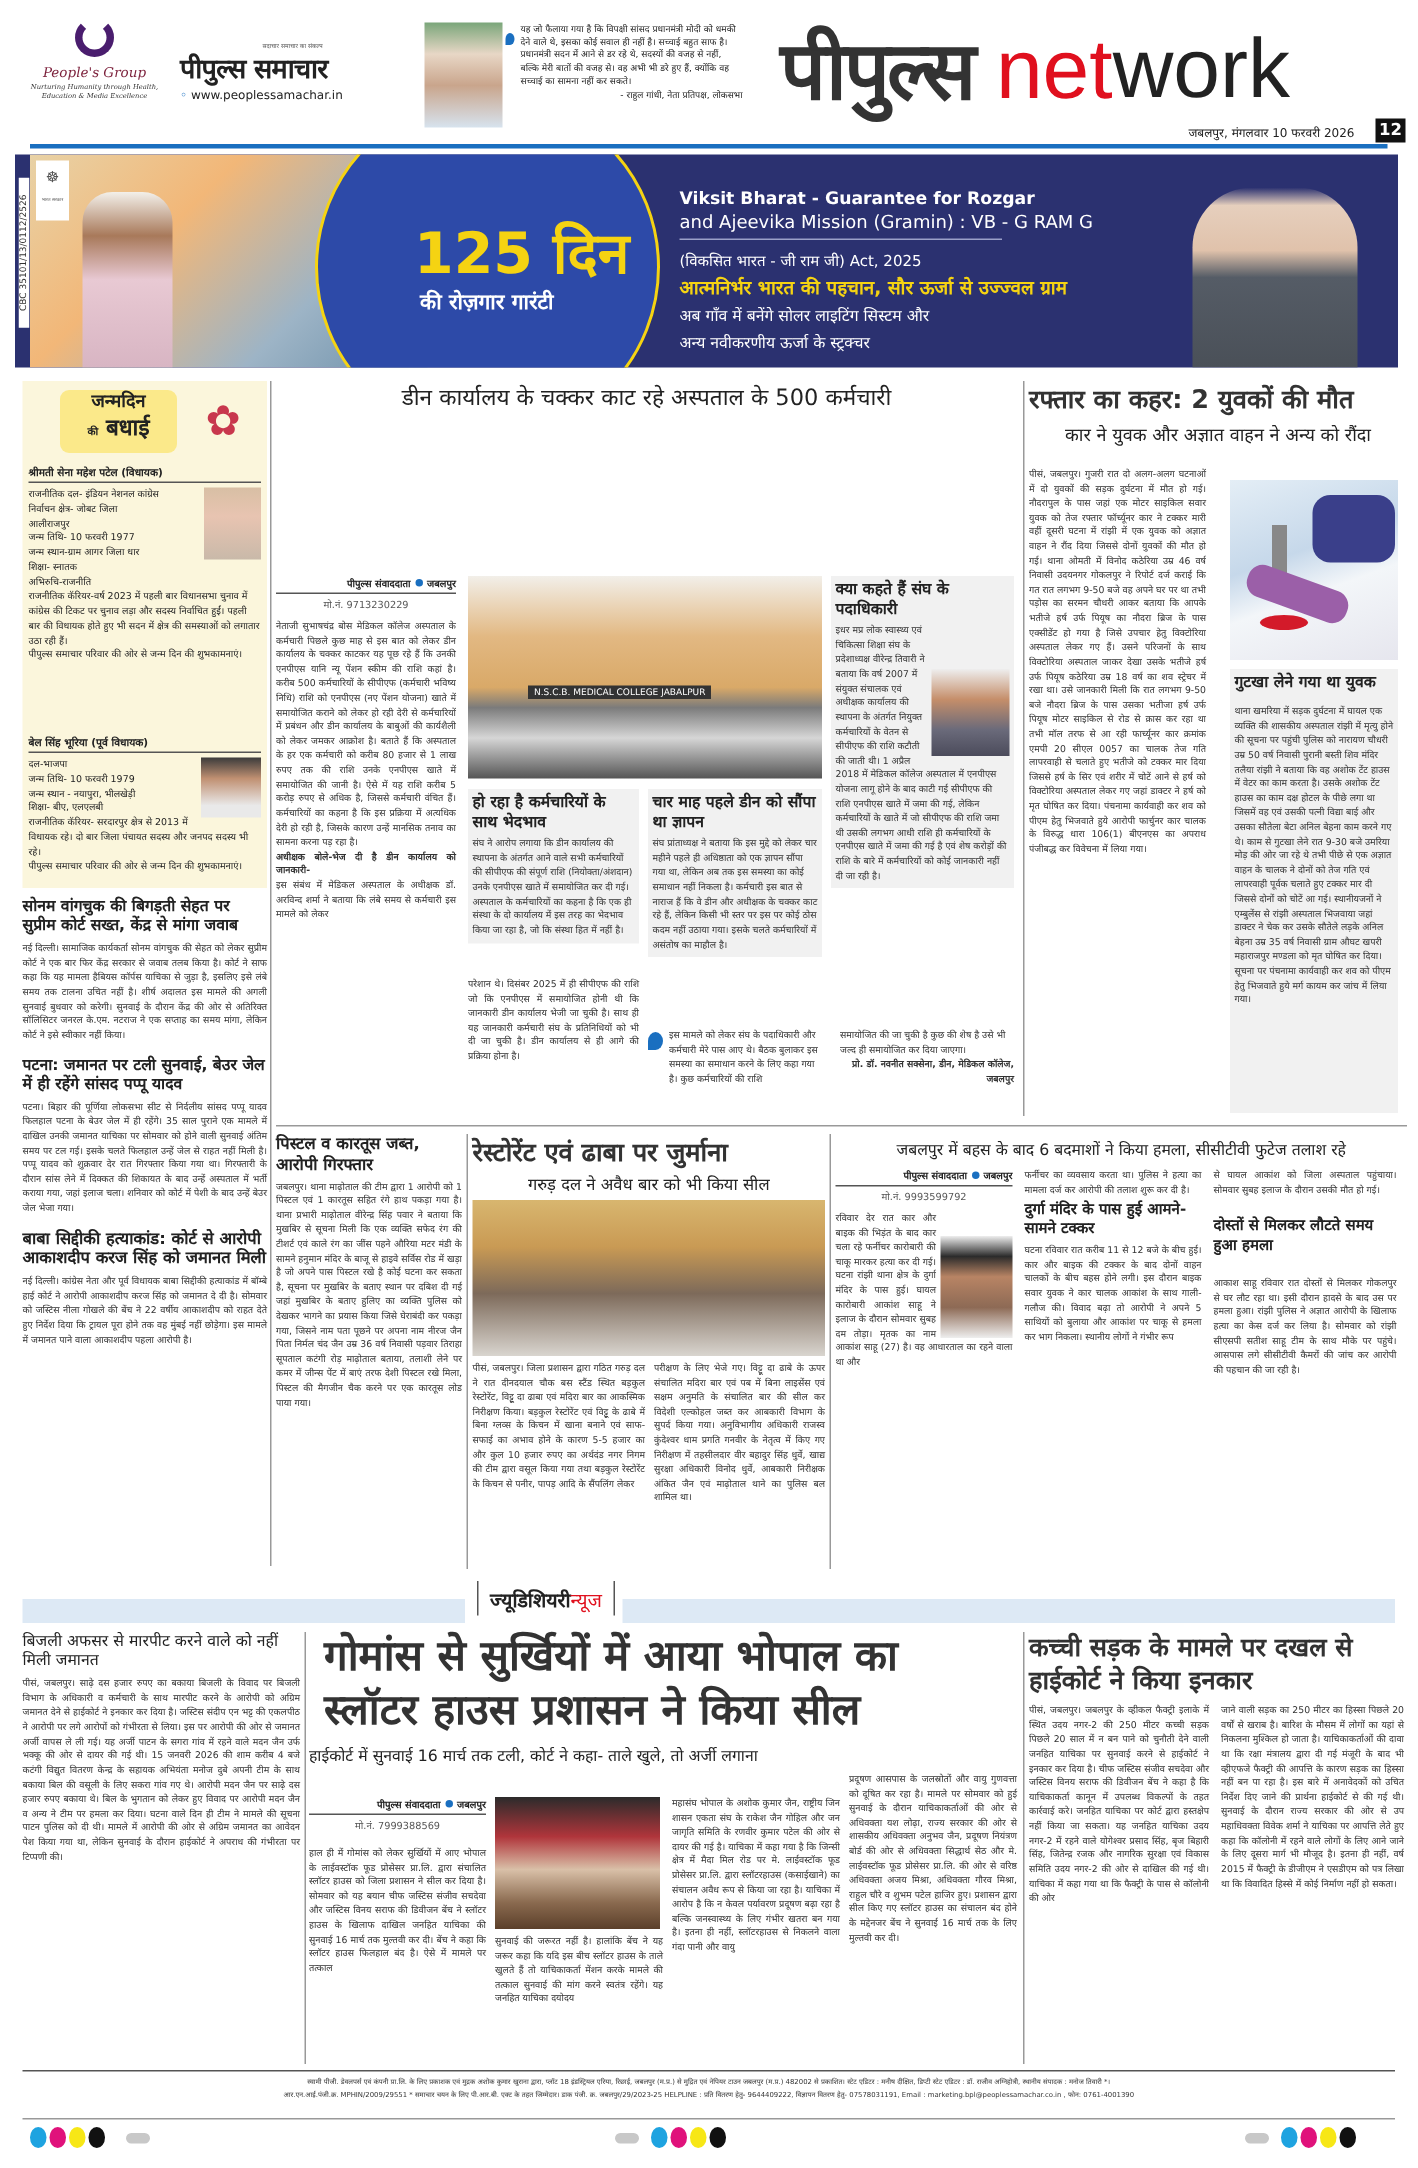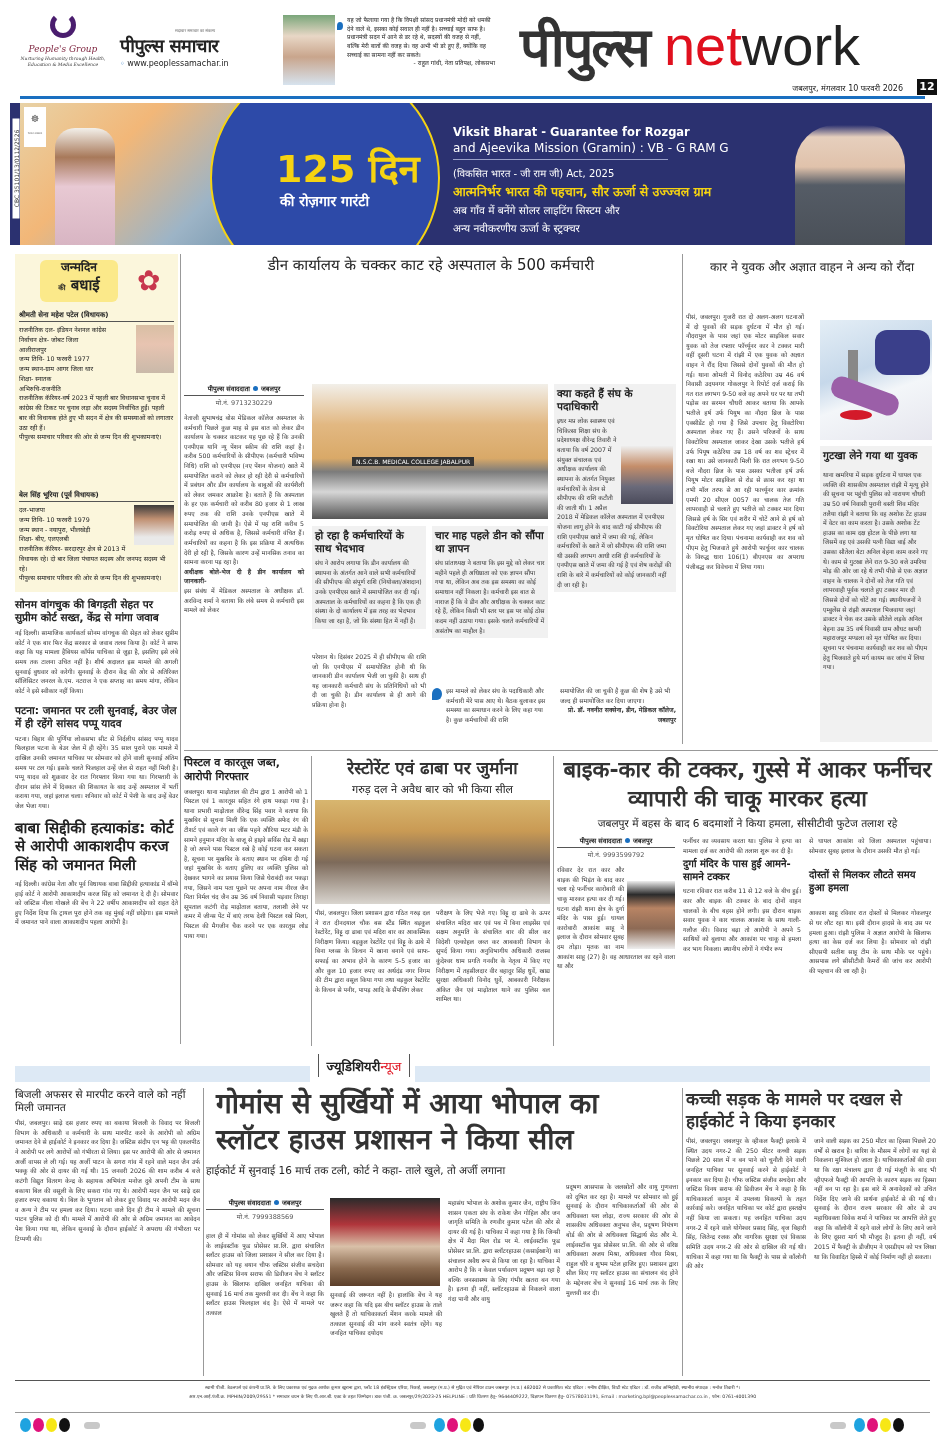--- a/index.html
+++ b/index.html
@@ -1,21 +1,21 @@
 <!DOCTYPE html>
 <html><head>
 <meta charset="utf-8">
 <style>
 *{box-sizing:border-box;margin:0;padding:0}
 body{width:945px;height:1445px;background:#fff;font-family:"DejaVu Sans",sans-serif;color:#222;position:relative;overflow:hidden}
 .abs{position:absolute}
 .serif{font-family:"DejaVu Serif",serif}
 .txt{font-size:6.2px;line-height:1.55;text-align:justify;color:#333}
 .hd{font-weight:bold;color:#222;line-height:1.25}
-.byline{font-size:6.5px;font-weight:bold;text-align:center;border-bottom:1px solid #555;padding-bottom:2px}
+.byline{font-size:6.5px;font-weight:bold;text-align:right;border-bottom:1px solid #555;padding-bottom:2px}
 .mob{font-size:6.5px;text-align:center;color:#555;padding-top:2px}
 .dot{display:inline-block;width:5px;height:5px;border-radius:50%;background:#1a6fc0;margin:0 3px}
 .photo{background:#bbb;overflow:hidden}
 .box{background:#f1f1f1}
 .rule{background:#333}
 </style>
 </head>
 <body>
 
 <div class="abs" style="left:0;top:0;width:945px;height:100px">
@@ -98,21 +98,21 @@
 <div class="abs" style="left:15px;top:598px;width:163px">
   <div style="margin-bottom:8px">
     <div class="hd" style="font-size:10.5px;margin-bottom:4px">सोनम वांगचुक की बिगड़ती सेहत पर सुप्रीम कोर्ट सख्त, केंद्र से मांगा जवाब</div>
     <div class="txt">नई दिल्ली। सामाजिक कार्यकर्ता सोनम वांगचुक की सेहत को लेकर सुप्रीम कोर्ट ने एक बार फिर केंद्र सरकार से जवाब तलब किया है। कोर्ट ने साफ कहा कि यह मामला हैबियस कॉर्पस याचिका से जुड़ा है, इसलिए इसे लंबे समय तक टालना उचित नहीं है। शीर्ष अदालत इस मामले की अगली सुनवाई बुधवार को करेगी। सुनवाई के दौरान केंद्र की ओर से अतिरिक्त सॉलिसिटर जनरल के.एम. नटराज ने एक सप्ताह का समय मांगा, लेकिन कोर्ट ने इसे स्वीकार नहीं किया।</div>
   </div>
   <div style="margin-bottom:8px">
     <div class="hd" style="font-size:10.5px;margin-bottom:4px">पटना: जमानत पर टली सुनवाई, बेउर जेल में ही रहेंगे सांसद पप्पू यादव</div>
     <div class="txt">पटना। बिहार की पूर्णिया लोकसभा सीट से निर्दलीय सांसद पप्पू यादव फिलहाल पटना के बेउर जेल में ही रहेंगे। 35 साल पुराने एक मामले में दाखिल उनकी जमानत याचिका पर सोमवार को होने वाली सुनवाई अंतिम समय पर टल गई। इसके चलते फिलहाल उन्हें जेल से राहत नहीं मिली है। पप्पू यादव को शुक्रवार देर रात गिरफ्तार किया गया था। गिरफ्तारी के दौरान सांस लेने में दिक्कत की शिकायत के बाद उन्हें अस्पताल में भर्ती कराया गया, जहां इलाज चला। शनिवार को कोर्ट में पेशी के बाद उन्हें बेउर जेल भेजा गया।</div>
   </div>
   <div>
-    <div class="hd" style="font-size:15px;margin-bottom:4px">बाबा सिद्दीकी हत्याकांड: कोर्ट से आरोपी आकाशदीप करज सिंह को जमानत मिली</div>
+    <div class="hd" style="font-size:11px;margin-bottom:4px">बाबा सिद्दीकी हत्याकांड: कोर्ट से आरोपी आकाशदीप करज सिंह को जमानत मिली</div>
     <div class="txt">नई दिल्ली। कांग्रेस नेता और पूर्व विधायक बाबा सिद्दीकी हत्याकांड में बॉम्बे हाई कोर्ट ने आरोपी आकाशदीप करज सिंह को जमानत दे दी है। सोमवार को जस्टिस नीला गोखले की बेंच ने 22 वर्षीय आकाशदीप को राहत देते हुए निर्देश दिया कि ट्रायल पूरा होने तक वह मुंबई नहीं छोड़ेगा। इस मामले में जमानत पाने वाला आकाशदीप पहला आरोपी है।</div>
   </div>
 </div>
 <div class="abs rule" style="left:180px;top:254px;width:1px;height:790px;background:#999"></div>
 
 <div class="abs" style="left:184px;top:254px;width:494px;height:492px">
   <div style="font-size:15px;text-align:center;color:#222;white-space:nowrap">डीन कार्यालय के चक्कर काट रहे अस्पताल के 500 कर्मचारी</div>
 
   <div class="abs" style="left:0;top:130px;width:120px">
     <div class="byline"><span>पीपुल्स संवाददाता</span><span class="dot"></span><span>जबलपुर</span></div>
@@ -152,20 +152,21 @@
       <div style="width:116px">
         <div class="txt" style="text-align:left">समायोजित की जा चुकी है कुछ की शेष है उसे भी जल्द ही समायोजित कर दिया जाएगा।</div>
         <div class="txt" style="text-align:right;font-weight:bold">प्रो. डॉ. नवनीत सक्सेना, डीन, मेडिकल कॉलेज, जबलपुर</div>
       </div>
     </div>
   </div>
 </div>
 <div class="abs rule" style="left:682px;top:254px;width:1px;height:490px;background:#999"></div>
 
 <div class="abs" style="left:686px;top:254px;width:252px;height:492px">
+  <div style="font-size:17px;font-weight:bold;color:#333;white-space:nowrap">रफ्तार का कहर: 2 युवकों की मौत</div>
   <div style="font-size:12px;text-align:center;color:#222;margin-top:4px;white-space:nowrap">कार ने युवक और अज्ञात वाहन ने अन्य को रौंदा</div>
   <div class="abs" style="left:0;top:58px;width:118px">
     <div class="txt">पीसं, जबलपुर। गुजरी रात दो अलग-अलग घटनाओं में दो युवकों की सड़क दुर्घटना में मौत हो गई। नौदरापुल के पास जहां एक मोटर साइकिल सवार युवक को तेज रफ्तार फॉर्च्यूनर कार ने टक्कर मारी वहीं दूसरी घटना में रांझी में एक युवक को अज्ञात वाहन ने रौंद दिया जिससे दोनों युवकों की मौत हो गई। थाना ओमती में विनोद कठेरिया उम्र 46 वर्ष निवासी उदयनगर गोकलपुर ने रिपोर्ट दर्ज कराई कि गत रात लगभग 9-50 बजे वह अपने घर पर था तभी पड़ोस का सरमन चौधरी आकर बताया कि आपके भतीजे हर्ष उर्फ पियूष का नौदरा ब्रिज के पास एक्सीडेंट हो गया है जिसे उपचार हेतु विक्टोरिया अस्पताल लेकर गए हैं। उसने परिजनों के साथ विक्टोरिया अस्पताल जाकर देखा उसके भतीजे हर्ष उर्फ पियूष कठेरिया उम्र 18 वर्ष का शव स्ट्रेचर में रखा था। उसे जानकारी मिली कि रात लगभग 9-50 बजे नौदरा ब्रिज के पास उसका भतीजा हर्ष उर्फ पियूष मोटर साइकिल से रोड से क्रास कर रहा था तभी मॉल तरफ से आ रही फार्च्यूनर कार क्रमांक एमपी 20 सीएल 0057 का चालक तेज गति लापरवाही से चलाते हुए भतीजे को टक्कर मार दिया जिससे हर्ष के सिर एवं शरीर में चोटें आने से हर्ष को विक्टोरिया अस्पताल लेकर गए जहां डाक्टर ने हर्ष को मृत घोषित कर दिया। पंचनामा कार्यवाही कर शव को पीएम हेतु भिजवाते हुये आरोपी फार्चुनर कार चालक के विरुद्ध धारा 106(1) बीएनएस का अपराध पंजीबद्ध कर विवेचना में लिया गया।</div>
   </div>
   <div class="abs photo" style="left:134px;top:66px;width:112px;height:120px;background:linear-gradient(160deg,#e4eef6 0%,#c6d8ea 40%,#f3f6f9 60%,#e6e6ee 100%)">
     <div class="abs" style="left:28px;top:30px;width:10px;height:50px;background:#888"></div>
     <div class="abs" style="left:55px;top:10px;width:55px;height:45px;background:#3a3f8a;border-radius:12px"></div>
     <div class="abs" style="left:10px;top:65px;width:70px;height:22px;background:#9b5fa8;border-radius:10px;transform:rotate(20deg)"></div>
     <div class="abs" style="left:20px;top:90px;width:32px;height:10px;background:#d31a2a;border-radius:50%"></div>
   </div>
@@ -177,32 +178,31 @@
 
 <div class="abs" style="left:184px;top:750px;width:754px;height:1px;background:#999"></div>
 
 <div class="abs" style="left:184px;top:756px;width:124px">
   <div class="hd" style="font-size:11px;margin-bottom:3px">पिस्टल व कारतूस जब्त, आरोपी गिरफ्तार</div>
   <div class="txt">जबलपुर। थाना माढ़ोताल की टीम द्वारा 1 आरोपी को 1 पिस्टल एवं 1 कारतूस सहित रंगे हाथ पकड़ा गया है। थाना प्रभारी माढ़ोताल वीरेन्द्र सिंह पवार ने बताया कि मुखबिर से सूचना मिली कि एक व्यक्ति सफेद रंग की टीशर्ट एवं काले रंग का जींस पहने औरिया मटर मंडी के सामने हनुमान मंदिर के बाजू से हाइवे सर्विस रोड में खड़ा है जो अपने पास पिस्टल रखे है कोई घटना कर सकता है, सूचना पर मुखबिर के बताए स्थान पर दबिश दी गई जहां मुखबिर के बताए हुलिए का व्यक्ति पुलिस को देखकर भागने का प्रयास किया जिसे घेराबंदी कर पकड़ा गया, जिसने नाम पता पूछने पर अपना नाम नीरज जैन पिता निर्मल चंद जैन उम्र 36 वर्ष निवासी पड़वार तिराहा सूपताल कटंगी रोड़ माढ़ोताल बताया, तलाशी लेने पर कमर में जीन्स पेंट में बाएं तरफ देशी पिस्टल रखे मिला, पिस्टल की मैगजीन चैक करने पर एक कारतूस लोड पाया गया।</div>
 </div>
 <div class="abs rule" style="left:311px;top:756px;width:1px;height:290px;background:#999"></div>
 
 <div class="abs" style="left:315px;top:756px;width:235px">
-  <div style="font-size:17px;font-weight:bold;text-align:center;color:#333;white-space:nowrap">रेस्टोरेंट एवं ढाबा पर जुर्माना</div>
+  <div style="font-size:17px;font-weight:bold;color:#333;white-space:nowrap">रेस्टोरेंट एवं ढाबा पर जुर्माना</div>
   <div style="font-size:11px;text-align:center;color:#222;margin-top:2px;white-space:nowrap">गरुड़ दल ने अवैध बार को भी किया सील</div>
   <div class="photo" style="margin-top:4px;width:235px;height:104px;background:linear-gradient(180deg,#d8b66f 0%,#c99a54 30%,#7d6a5a 60%,#d9d5cf 100%)"></div>
   <div style="display:flex;gap:6px;margin-top:4px">
     <div class="txt" style="width:115px">पीसं, जबलपुर। जिला प्रशासन द्वारा गठित गरुड़ दल ने रात दीनदयाल चौक बस स्टैंड स्थित बड़कुल रेस्टोरेंट, विट्टू दा ढाबा एवं मदिरा बार का आकस्मिक निरीक्षण किया। बड़कुल रेस्टोरेंट एवं विट्टू के ढाबे में बिना ग्लव्स के किचन में खाना बनाने एवं साफ-सफाई का अभाव होने के कारण 5-5 हजार का और कुल 10 हजार रुपए का अर्थदंड नगर निगम की टीम द्वारा वसूल किया गया तथा बड़कुल रेस्टोरेंट के किचन से पनीर, पापड़ आदि के सैंपलिंग लेकर</div>
     <div class="txt" style="width:114px">परीक्षण के लिए भेजे गए। विट्टू दा ढाबे के ऊपर संचालित मदिरा बार एवं पब में बिना लाइसेंस एवं सक्षम अनुमति के संचालित बार की सील कर विदेशी एल्कोहल जब्त कर आबकारी विभाग के सुपर्द किया गया। अनुविभागीय अधिकारी राजस्व कुंदेश्वर धाम प्रगति गनवीर के नेतृत्व में किए गए निरीक्षण में तहसीलदार वीर बहादुर सिंह धुर्वे, खाद्य सुरक्षा अधिकारी विनोद धुर्वे, आबकारी निरीक्षक अंकित जैन एवं माढ़ोताल थाने का पुलिस बल शामिल था।</div>
   </div>
 </div>
 <div class="abs rule" style="left:553px;top:756px;width:1px;height:290px;background:#999"></div>
 
 <div class="abs" style="left:557px;top:756px;width:381px">
-  <div style="font-size:22px;font-weight:bold;text-align:center;color:#333;line-height:1.3">बाइक-कार की टक्कर, गुस्से में आकर फर्नीचर व्यापारी की चाकू मारकर हत्या</div>
   <div style="font-size:10.5px;text-align:center;color:#222;margin-top:3px;white-space:nowrap">जबलपुर में बहस के बाद 6 बदमाशों ने किया हमला, सीसीटीवी फुटेज तलाश रहे</div>
   <div style="display:flex;gap:8px;margin-top:6px">
     <div style="width:118px">
       <div class="byline"><span>पीपुल्स संवाददाता</span><span class="dot"></span><span>जबलपुर</span></div>
       <div class="mob">मो.नं. 9993599792</div>
       <div class="photo" style="float:right;width:48px;height:68px;margin:22px 0 2px 3px;background:linear-gradient(180deg,#eee 0%,#2b2b2b 20%,#b88464 40%,#8d6a55 70%,#eee 100%)"></div>
       <div class="txt" style="margin-top:6px">रविवार देर रात कार और बाइक की भिड़ंत के बाद कार चला रहे फर्नीचर कारोबारी की चाकू मारकर हत्या कर दी गई। घटना रांझी थाना क्षेत्र के दुर्गा मंदिर के पास हुई। घायल कारोबारी आकांश साहू ने इलाज के दौरान सोमवार सुबह दम तोड़ा। मृतक का नाम आकांश साहू (27) है। वह आधारताल का रहने वाला था और</div>
     </div>
     <div style="width:118px">
       <div class="txt">फर्नीचर का व्यवसाय करता था। पुलिस ने हत्या का मामला दर्ज कर आरोपी की तलाश शुरू कर दी है।</div>

